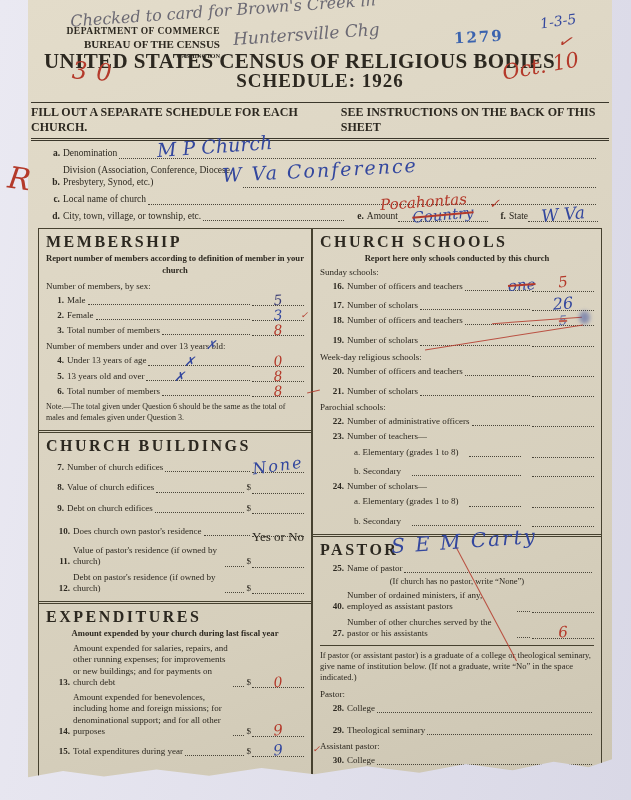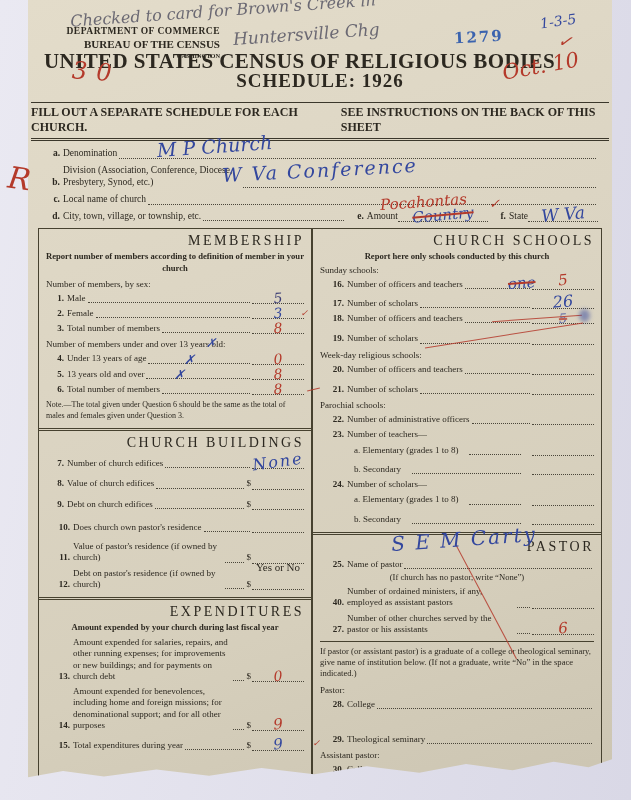--- a/index.html
+++ b/index.html
@@ -37,35 +37,35 @@
   .ans{flex:0 0 52px;border-bottom:1px dotted #4a463a;position:relative;height:10px;}
   .ans.w62{flex-basis:62px;}
   .ans.w90{flex-basis:90px;}
   .dollar{flex:0 0 auto;padding:0 1px;}
   .group{font-size:9px;margin-top:5px;position:relative;}
   .columns{display:flex;margin:6px 10px 0;border:1.3px solid #46412f;}
   .col-left{flex:0 0 272px;border-right:1.4px solid #46412f;}
   .col-right{flex:1;border-left:1px solid #46412f;}
   .sec{padding:4px 7px 7px;position:relative;}
   .sec+.sec{border-top:3px double #46412f;}
-  .sec-title{text-align:right;font-weight:400;font-size:14px;letter-spacing:2.5px;}
+  .sec-title{text-align:left;font-weight:700;font-size:16px;letter-spacing:2.5px;}
   .sec-sub{text-align:center;font-weight:700;font-size:8.6px;margin-top:2px;line-height:1.3;}
   .note{font-size:8px;margin-top:5px;line-height:1.3;}
   .sub-indent{padding-left:34px;gap:9px;}
   .hw{font-family:"DejaVu Serif",serif;font-style:italic;white-space:nowrap;line-height:1;}
   .blue{color:#33479e;}
   .red{color:#b43a2b;}
   .pencil{color:#6b6973;}
   .stamp{color:#3b63ae;font-style:normal;font-weight:700;}
   .av{position:absolute;left:50%;bottom:-2px;transform:translateX(-50%) rotate(-5deg);font-size:13px;}
   .ov{position:absolute;}
   .strike-red{text-decoration:line-through;text-decoration-color:#b43a2b;text-decoration-thickness:1.5px;}
   .slash{position:absolute;border-top:1.5px solid #b4392b;opacity:.85;}
   .blot{position:absolute;width:11px;height:13px;border-radius:50%;background:#33479e;filter:blur(2px);opacity:.5;}
-  .yn{position:absolute;top:3px;left:50%;transform:translateX(-50%);font-size:11px;white-space:nowrap;margin-top:36px;}
+  .yn{position:absolute;top:3px;left:50%;transform:translateX(-50%);font-size:13px;white-space:nowrap;}
 </style>
 </head>
 <body>
 
 <span class="hw red ov" style="left:8px;top:164px;font-size:30px;transform:rotate(8deg);z-index:5;">R</span>
 
 <div class="paper">
 
   <div class="header">
     <div class="dept">
@@ -399,21 +399,21 @@
         </div>
 
         <div class="note" style="font-size:8.6px;border-top:1px solid #46412f;padding-top:4px;margin-top:6px;">If pastor (or assistant pastor) is a graduate of a college or theological seminary, give name of institution below.  (If not a graduate, write “No” in the space indicated.)</div>
         <div class="group">Pastor:</div>
 
         <div class="qrow">
           <span class="qnum wide">28.</span>
           <span class="qlabel">College</span>
           <span class="leader"></span>
         </div>
-        <div class="qrow" style="margin-top:24px;">
+        <div class="qrow" style="margin-top:11px;">
           <span class="qnum wide">29.</span>
           <span class="qlabel">Theological seminary</span>
           <span class="leader"></span>
         </div>
         <div class="slash" style="left:108px;top:66px;width:130px;transform:rotate(62deg);"></div>
 
         <div class="group">Assistant pastor:</div>
         <div class="qrow">
           <span class="qnum wide">30.</span>
           <span class="qlabel">College</span>

